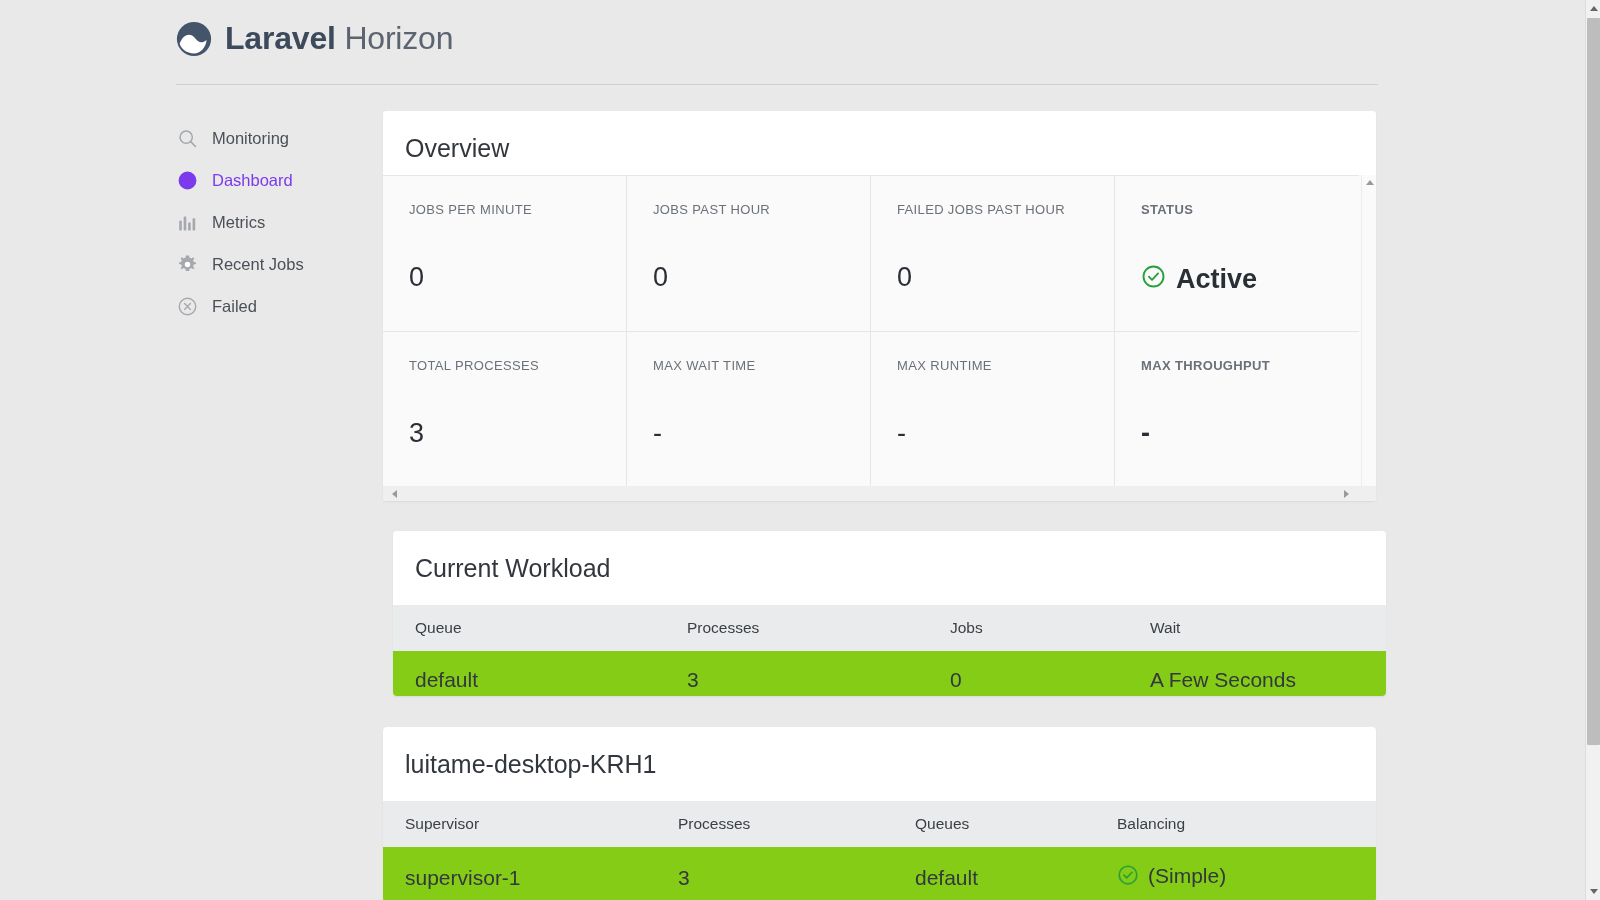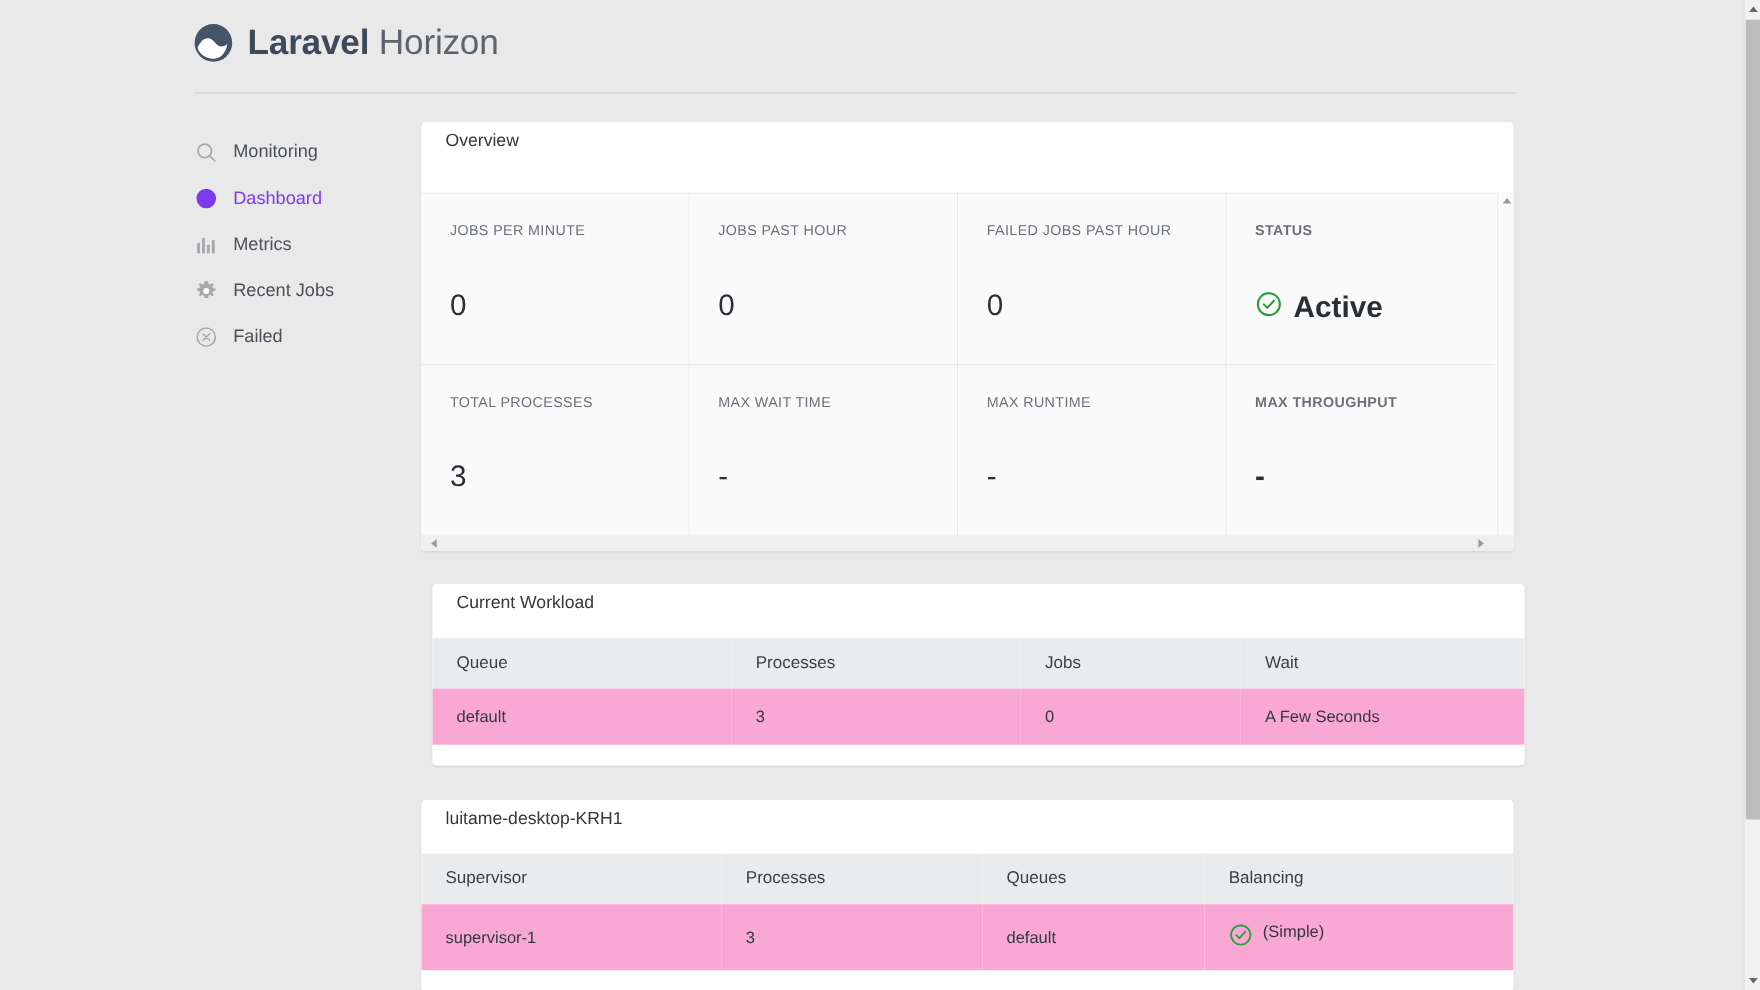--- a/index.html
+++ b/index.html
@@ -88,24 +88,24 @@
 
   
   .card {
     position: absolute;
     background: #ffffff;
     border-radius: 4px;
     box-shadow: 0 1px 2px rgba(0,0,0,0.07);
     overflow: hidden;
   }
   .card-title {
-    font-size: 16px;
+    font-size: 25px;
     font-weight: normal;
     color: #32373d;
-    padding: 8px 22px 0 22px;
+    padding: 22px 22px 0 22px;
     line-height: 1.2;
   }
 
   
   #overview-card {
     left: 383px;
     top: 111px;
     width: 993px;
     height: 390px;
   }
@@ -187,22 +187,22 @@
   table.data th {
     background: #eaebec;
     text-align: left;
     font-weight: normal;
     font-size: 15.5px;
     color: #3a3f45;
     padding: 14px 0 14px 22px;
     white-space: nowrap;
   }
   table.data td {
-    background: #f9a8d4;
-    font-size: 15px;
+    background: #84cc16;
+    font-size: 21px;
     color: #33383e;
     padding: 17px 0 17px 22px;
     white-space: nowrap;
   }
   table.data td .cell-inline {
     display: flex; align-items: flex-start; gap: 9px;
   }
   .col-1 { width: 272px; }
   .col-2 { width: 263px; }
   .col-3 { width: 200px; }

